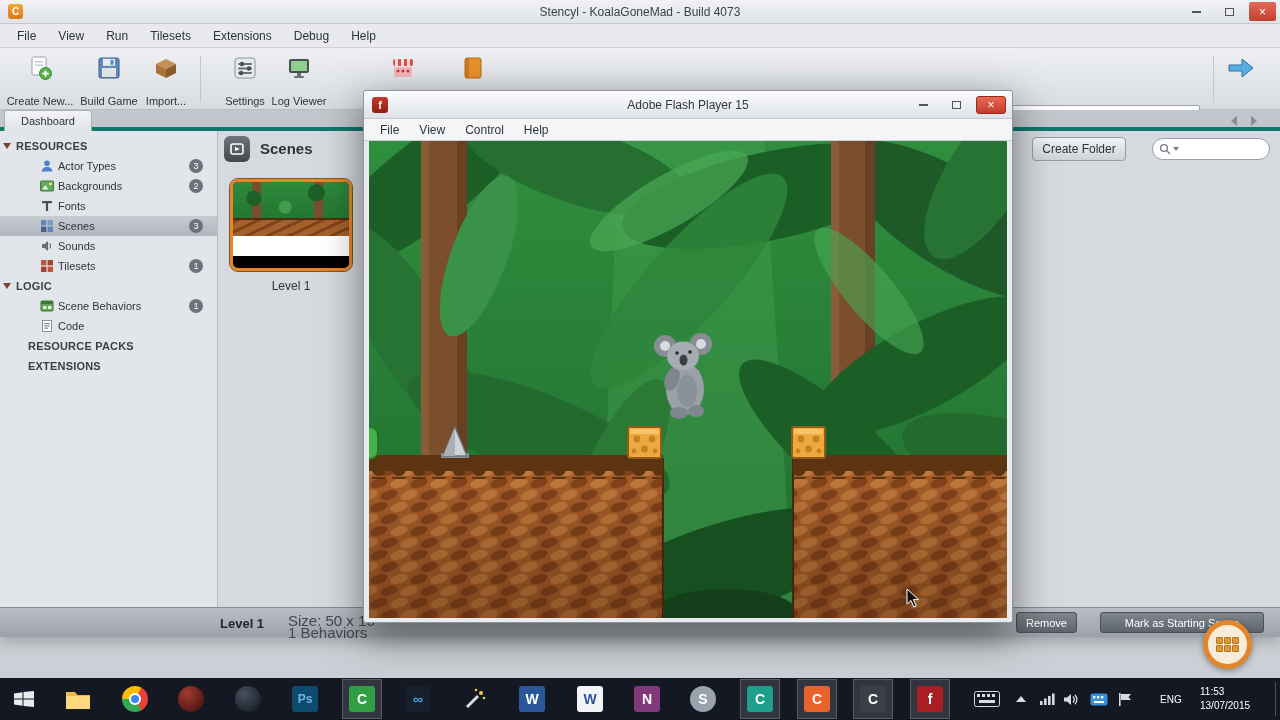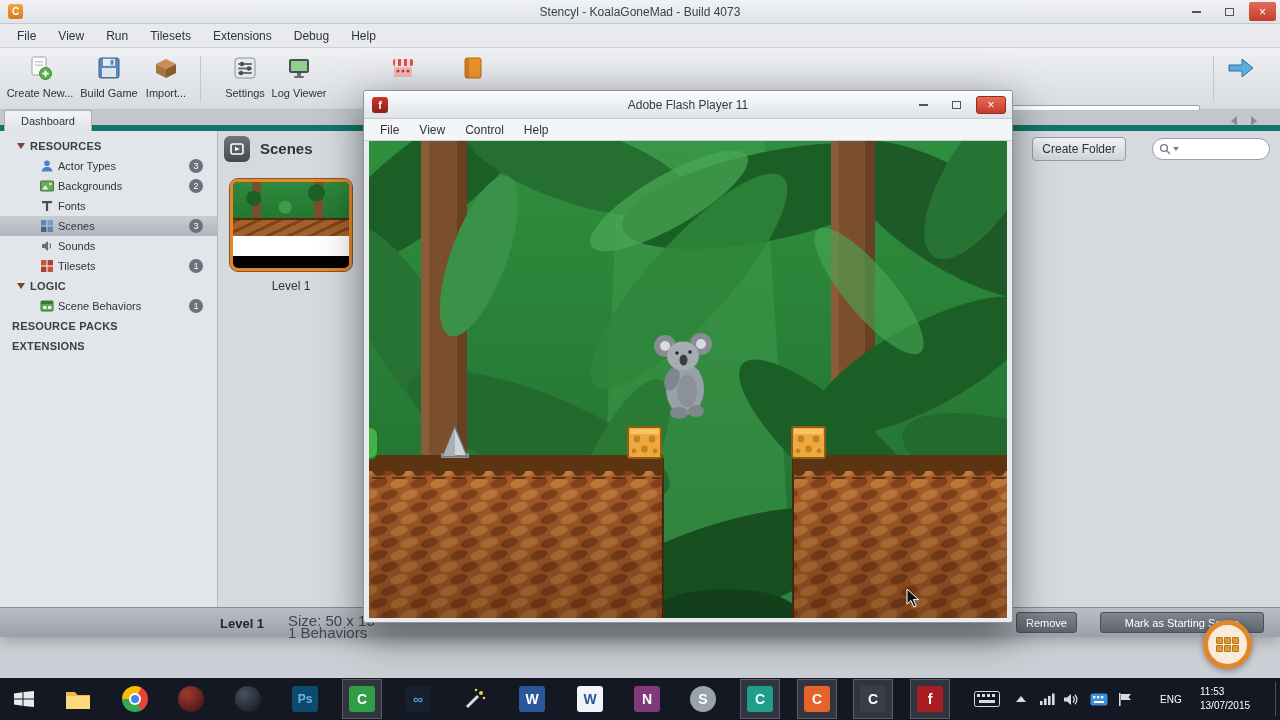--- a/index.html
+++ b/index.html
@@ -17,39 +17,39 @@
   .min-glyph{width:9px;height:2px;background:#555}
   .max-glyph{width:9px;height:8px;border:1.5px solid #555}
   .wc-close{background:linear-gradient(#e26a59,#c53f2d);border-radius:2px;color:#fff;font-size:12px;line-height:1}
 
   .menubar{height:24px;display:flex;align-items:center;background:#e8eaee;border-bottom:1px solid #ced2d8;padding-left:6px}
   .menu-item{padding:0 11px;font-size:12px;color:#2f343a;height:24px;display:flex;align-items:center}
 
   .toolbar{height:62px;background:linear-gradient(#eef0f3,#d8dbe0);border-bottom:1px solid #b8bdc4;position:relative}
   .tool-btn{position:absolute;top:7px;width:76px;display:flex;flex-direction:column;align-items:center}
   .tool-ic{width:26px;height:26px;display:flex;align-items:center;justify-content:center}
-  .tool-label{font-size:11px;color:#2f343a;margin-top:6px;white-space:nowrap}
+  .tool-label{font-size:11px;color:#2f343a;margin-top:14px;white-space:nowrap}
   .vdiv{position:absolute;top:8px;width:1px;height:46px;background:#c3c7cd}
 
   .platform-select{position:absolute;left:1012px;top:57px;width:188px;height:20px;background:#fff;border:1px solid #9aa0a8;border-radius:2px;display:flex;align-items:center;padding:0 6px;font-size:11px}
   .spinner{margin-left:auto;display:flex;flex-direction:column;gap:2px}
   .tri-up{width:0;height:0;border-left:4px solid transparent;border-right:4px solid transparent;border-bottom:4px solid #5a6068}
   .tri-down{width:0;height:0;border-left:4px solid transparent;border-right:4px solid transparent;border-top:4px solid #5a6068}
   .under-label{position:absolute;top:84px;font-size:11px;color:#2f343a;text-align:center}
 
-  .tabrow{height:21px;background:#c3c7cd;border-bottom:6px solid #0f766e;position:relative}
+  .tabrow{height:21px;background:#c3c7cd;border-bottom:4px solid #0f766e;position:relative}
   .tab-active{position:absolute;left:4px;top:0;height:21px;padding:0 16px;background:linear-gradient(#f3f4f7,#dfe2e6);border:1px solid #adb2b9;border-bottom:none;border-radius:3px 3px 0 0;font-size:11px;display:flex;align-items:center;color:#2f343a}
   .tab-arrow{position:absolute;top:6px;width:0;height:0}
   .tab-arrow.left{border-top:5px solid transparent;border-bottom:5px solid transparent;border-right:6px solid #868c94}
   .tab-arrow.right{border-top:5px solid transparent;border-bottom:5px solid transparent;border-left:6px solid #868c94}
 
   .sidebar{position:absolute;left:0;top:131px;width:218px;height:476px;background:#e2e5e9;border-right:1px solid #b6bac0}
-  .side-header{height:20px;display:flex;align-items:center;padding-left:17px;font-size:11px;font-weight:bold;color:#3b4046;letter-spacing:.2px}
+  .side-header{height:20px;display:flex;align-items:center;padding-left:3px;font-size:11px;font-weight:bold;color:#3b4046;letter-spacing:.2px}
   .side-header .tri{width:0;height:0;border-left:4px solid transparent;border-right:4px solid transparent;border-top:6px solid #7c4234;margin-right:5px}
-  .side-header.noarrow{padding-left:12px}
+  .side-header.noarrow{padding-left:28px}
   .side-item{height:20px;display:flex;align-items:center;padding-left:58px;position:relative;font-size:11px;color:#2f343a}
   .side-item .ic{position:absolute;left:40px;top:3px;width:14px;height:14px}
   .side-item.selected{background:linear-gradient(#c7ccd3,#b1b7bf)}
   .badge{position:absolute;right:14px;top:3px;min-width:14px;height:14px;border-radius:7px;background:#6b727b;color:#fff;font-size:9px;display:flex;align-items:center;justify-content:center;padding:0 2px}
 
   .main{position:absolute;left:218px;top:131px;width:1062px;height:476px;background:#d6d9de}
   .panel-icon{position:absolute;left:6px;top:5px;width:26px;height:26px;border-radius:6px;background:linear-gradient(#6e747b,#45494f);display:flex;align-items:center;justify-content:center}
   .panel-title{position:absolute;left:42px;top:9px;font-size:15px;font-weight:bold;color:#2f343a}
   .create-folder{position:absolute;left:814px;top:6px;width:94px;height:24px;border:1px solid #979da5;border-radius:4px;background:linear-gradient(#f2f3f6,#cfd3d9);font-size:12px;color:#2f343a;display:flex;align-items:center;justify-content:center}
   .searchbox{position:absolute;left:934px;top:7px;width:118px;height:22px;background:#fff;border:1px solid #9aa0a8;border-radius:11px;display:flex;align-items:center;padding-left:6px}
@@ -316,20 +316,29 @@
     <div class="side-item">
       <svg class="ic" viewBox="0 0 14 14">
           <rect x="1" y="2" width="12" height="10" rx="1" fill="#5da658" stroke="#3c7a38"></rect>
           <rect x="1" y="2" width="12" height="3" fill="#3c7a38"></rect>
           <rect x="3" y="7" width="3.5" height="3" fill="#e7f2e2"></rect>
           <rect x="8" y="7" width="3.5" height="3" fill="#e7f2e2"></rect>
         </svg>
       <span>Scene Behaviors</span>
       <span class="badge">1</span>
     </div>
+    <div class="side-item">
+      <svg class="ic" viewBox="0 0 14 14">
+          <rect x="2.5" y="1.5" width="9" height="11" fill="#fff" stroke="#8a9099"></rect>
+          <rect x="4.2" y="4" width="5.6" height="1.1" fill="#7a8088"></rect>
+          <rect x="4.2" y="6.3" width="5.6" height="1.1" fill="#7a8088"></rect>
+          <rect x="4.2" y="8.6" width="4" height="1.1" fill="#7a8088"></rect>
+        </svg>
+      <span>Code</span>
+    </div>
 
     <div class="side-header noarrow">
       <span>RESOURCE PACKS</span>
     </div>
     <div class="side-header noarrow">
       <span>EXTENSIONS</span>
     </div>
   </div>
 
   <div class="main">
@@ -373,21 +382,21 @@
         <span>Mark as Starting Scene</span>
       </div>
   </div>
 </div>
 
 <div class="flash" style="z-index:10">
   <div class="fp-title">
     <div class="fp-icon">
         <span>f</span>
       </div>
-    <div class="fp-title-text">Adobe Flash Player 11</div>
+    <div class="fp-title-text">Adobe Flash Player 15</div>
     <div class="fp-controls">
       <div class="fp-wc">
           <span class="min-glyph"></span>
         </div>
       <div class="fp-wc">
           <span class="max-glyph"></span>
         </div>
       <div class="fp-wc fp-close">
           <span>×</span>
         </div>

